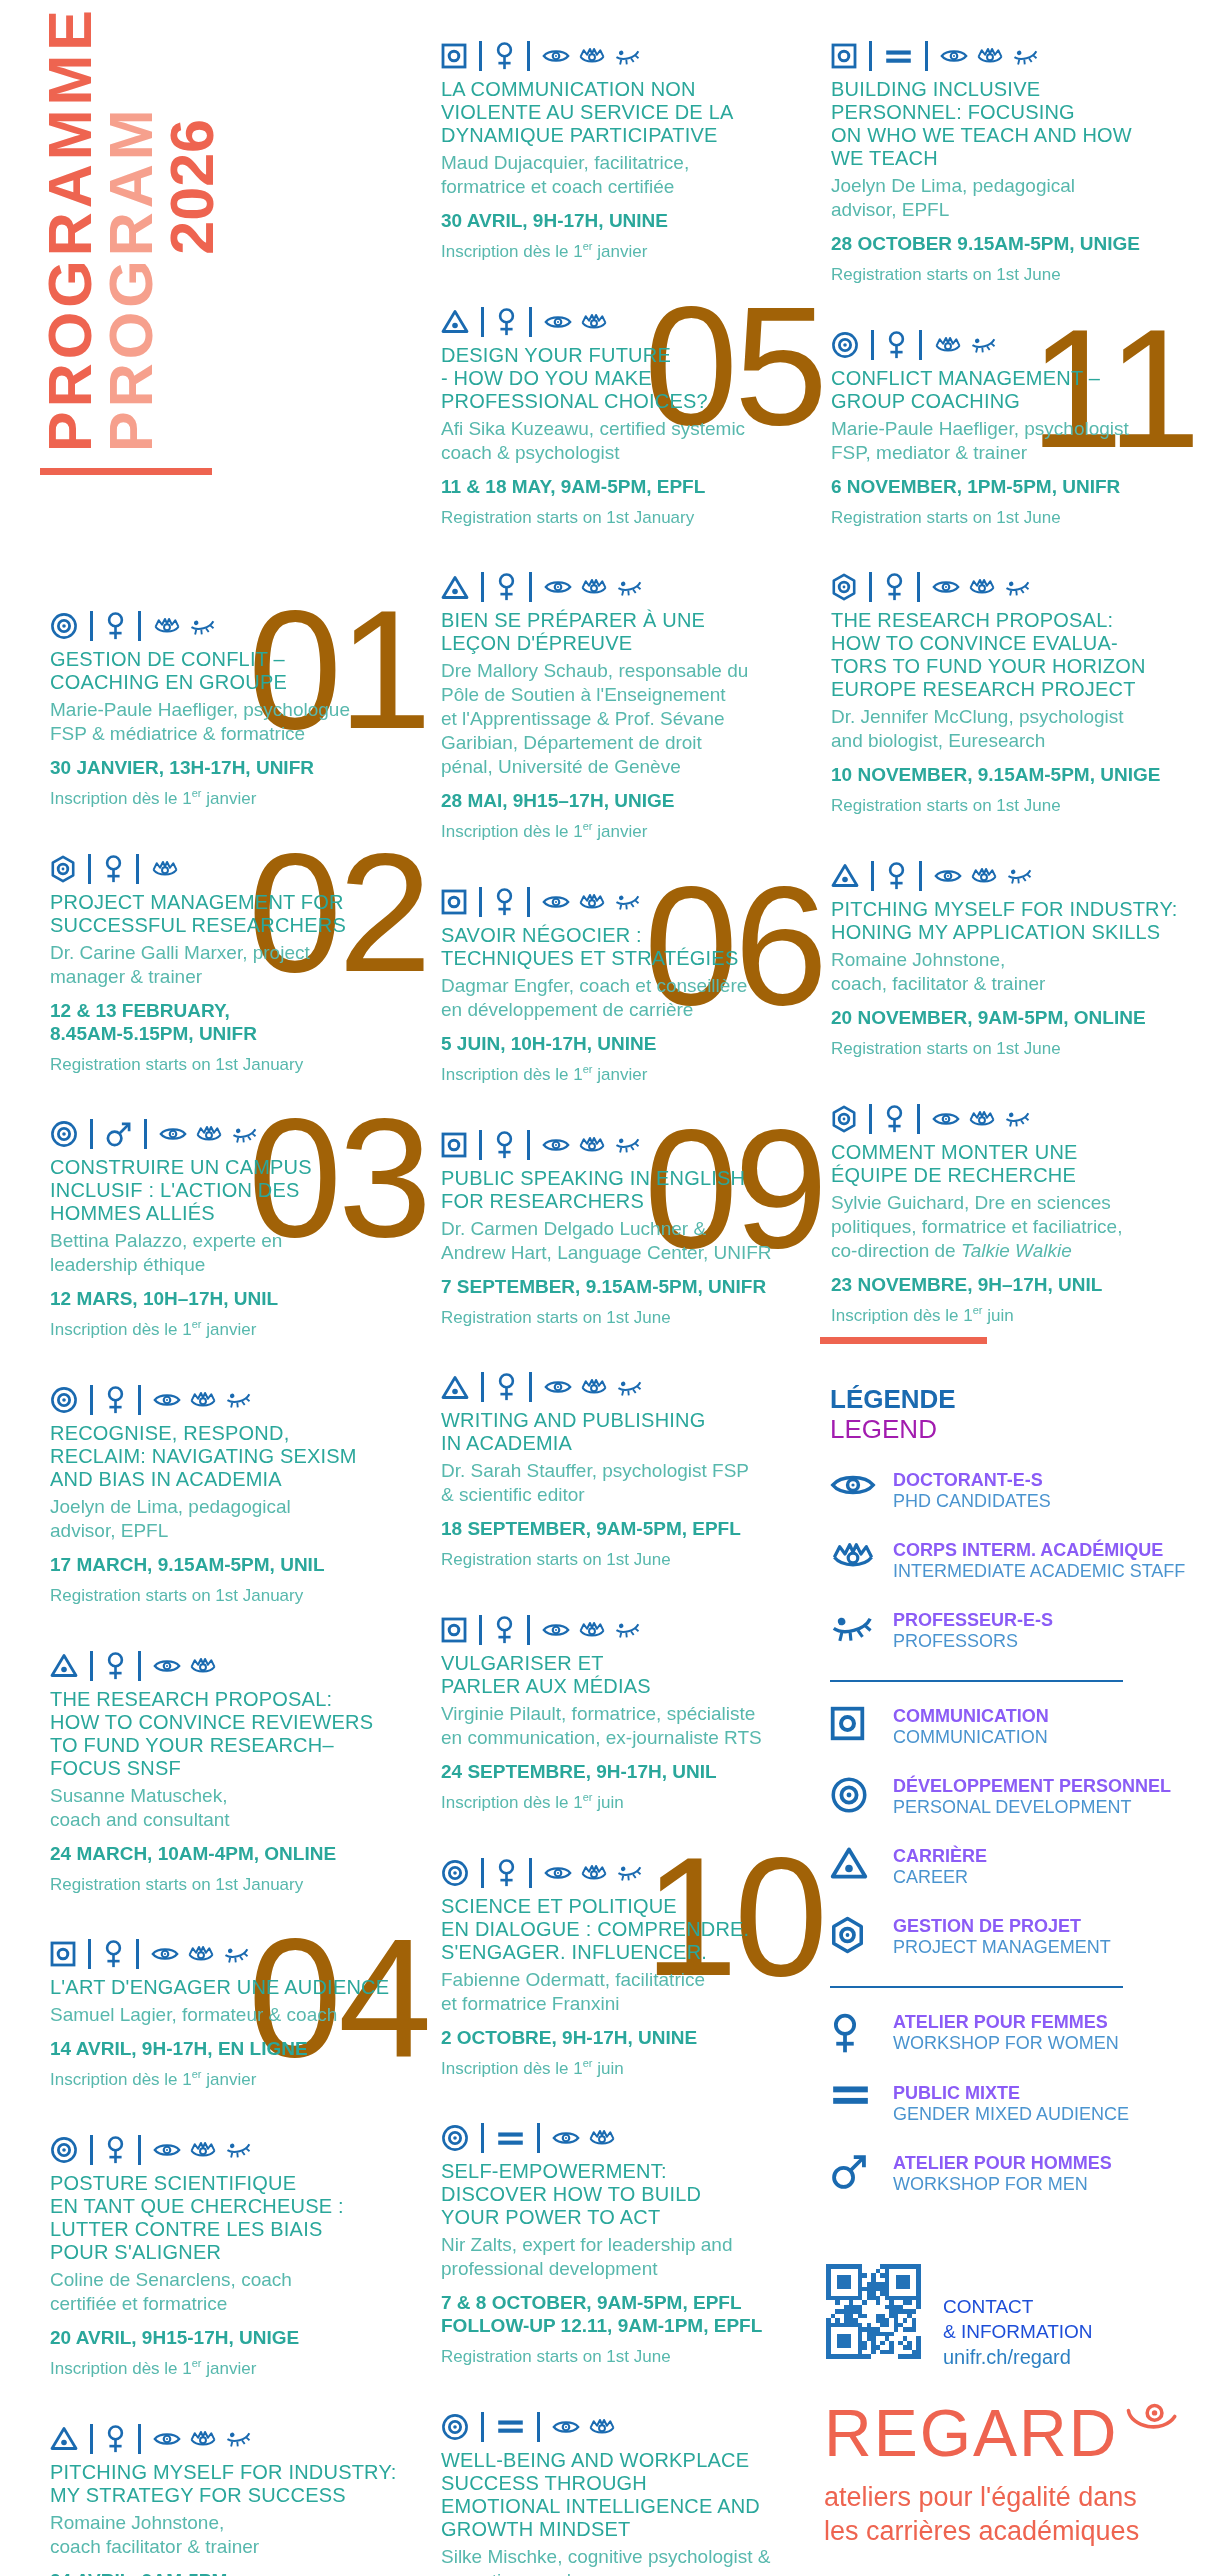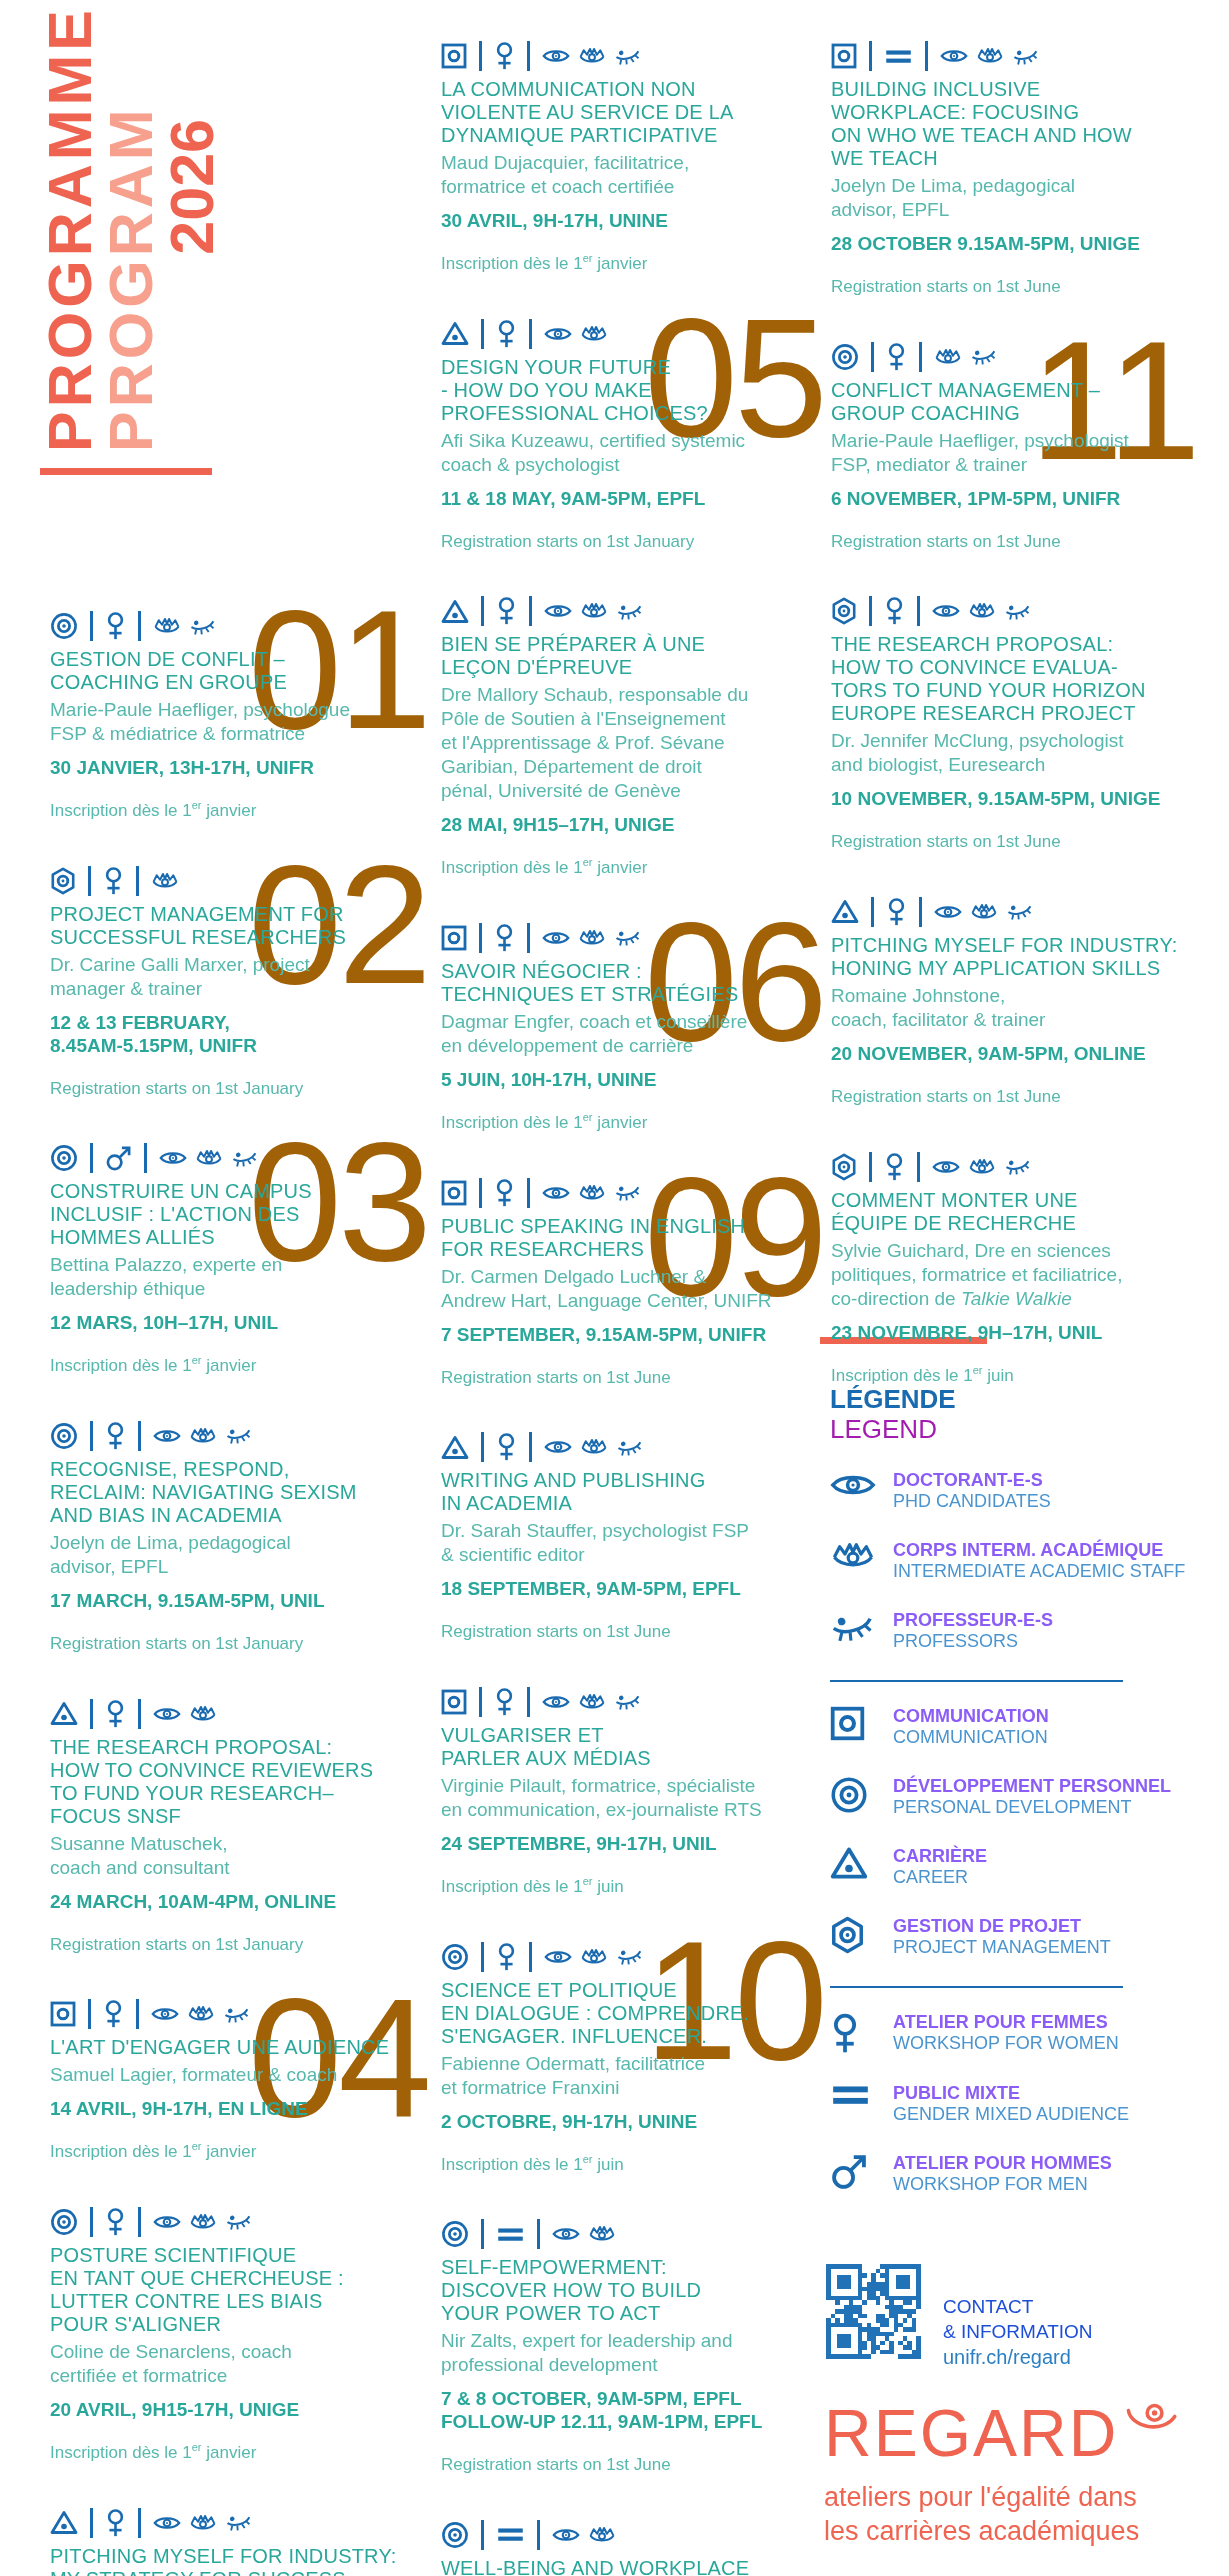--- a/index.html
+++ b/index.html
@@ -26,21 +26,21 @@
   .col3 .item .bignum{right:28px;}
   .icons{display:flex;align-items:center;gap:12px;height:32px;margin-bottom:6px;color:#1a6ab0;}
   .eyes{display:flex;align-items:center;gap:8px;}
   .sep{width:3px;height:30px;background:#1a6ab0;flex:none;}
   .ic{display:inline-flex;align-items:center;}
   .title{margin:0;font-size:20px;line-height:23px;font-weight:normal;color:#2aa79b;
          letter-spacing:0.2px;white-space:pre-line;}
   .speaker{margin:4px 0 0 0;font-size:19px;line-height:24px;color:#57b8ad;white-space:pre-line;}
   .speaker em{font-style:italic;}
   .date{margin:10px 0 0 0;font-size:19px;line-height:23px;font-weight:bold;color:#2aa79b;white-space:pre-line;}
-  .reg{margin:16px 0 0 0;font-size:17px;line-height:21px;color:#57b8ad;}
+  .reg{margin:4px 0 0 0;font-size:17px;line-height:21px;color:#57b8ad;}
   .reg .rs{font-size:11px;vertical-align:super;}
 
   
   .divider-coral{position:absolute;left:820px;top:1337px;width:167px;height:7px;background:#ee6450;}
 
   
   .legend{position:absolute;left:823px;top:1384px;width:397px;color:#1a6ab0;margin-left:7px;}
   .lg-title-fr{font-size:26px;line-height:30px;font-weight:bold;color:#1a6ab0;}
   .lg-title-en{font-size:26px;line-height:30px;color:#a21caf;margin-bottom:26px;}
   .lg-row{display:flex;align-items:flex-start;margin-bottom:28px;min-height:42px;color:#1a6ab0;}
@@ -1053,21 +1053,21 @@
                   <line x1="14" y1="16" x2="13" y2="22" stroke="currentColor" stroke-width="2.3"></line>
                   <line x1="20" y1="16" x2="22" y2="21.5" stroke="currentColor" stroke-width="2.3"></line>
                   <line x1="26" y1="14" x2="29" y2="18.5" stroke="currentColor" stroke-width="2.3"></line>
                   <circle cx="10" cy="6.5" r="2.8" fill="currentColor"></circle>
                 </g>
               </svg>
             </span>
           </span>
         </div>
     <h3 class="title">BUILDING INCLUSIVE
-WORKPLACE: FOCUSING
+PERSONNEL: FOCUSING
 ON WHO WE TEACH AND HOW
 WE TEACH</h3>
     <p class="speaker"><span class="sp">Joelyn De Lima, pedagogical
 advisor, EPFL</span><em class="se"></em></p>
     <p class="date">28 OCTOBER 9.15AM-5PM, UNIGE</p>
     <p class="reg"><span class="rp">Registration starts on 1st June</span><span class="rs"></span><span class="rq"></span></p>
   </article>
 
   <article class="item">
     <span class="bignum">11</span>

